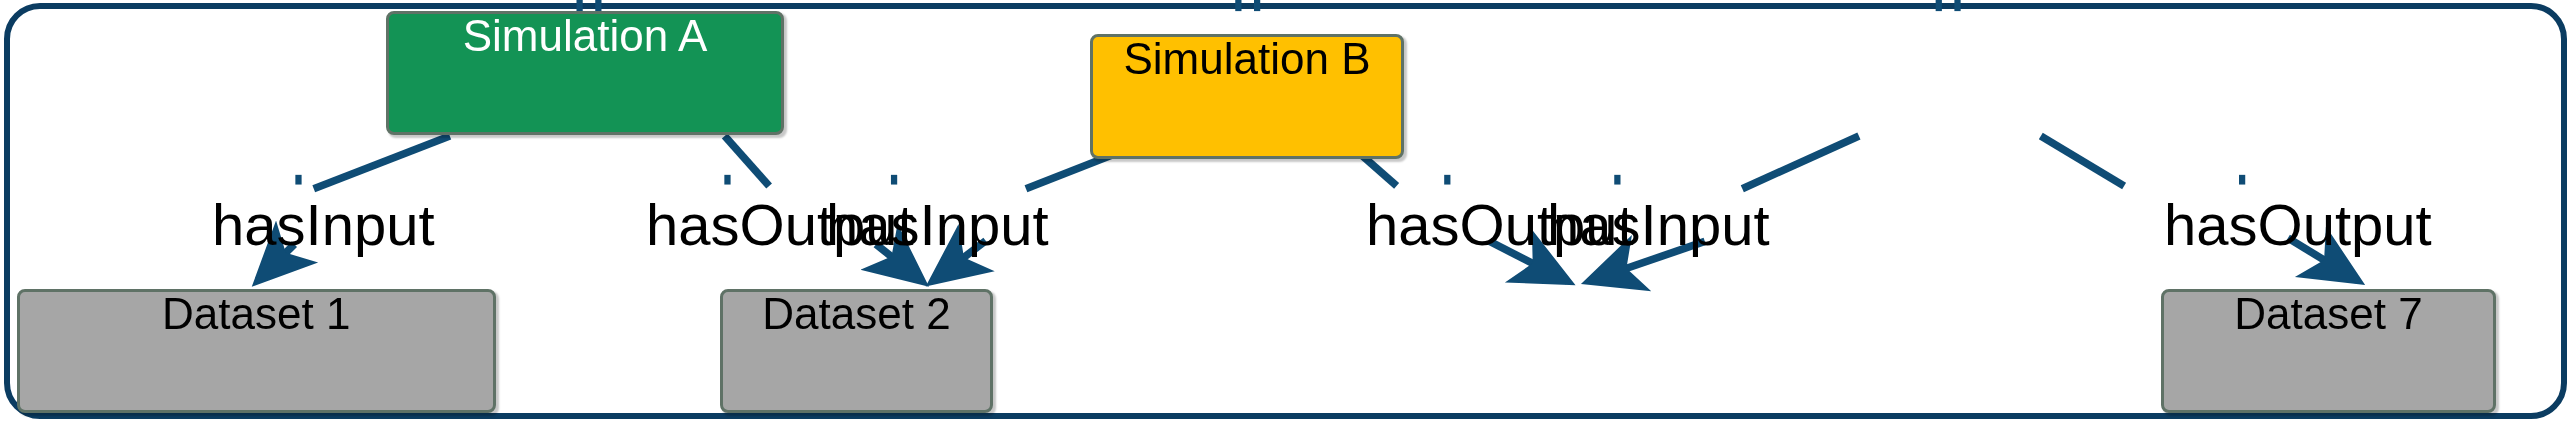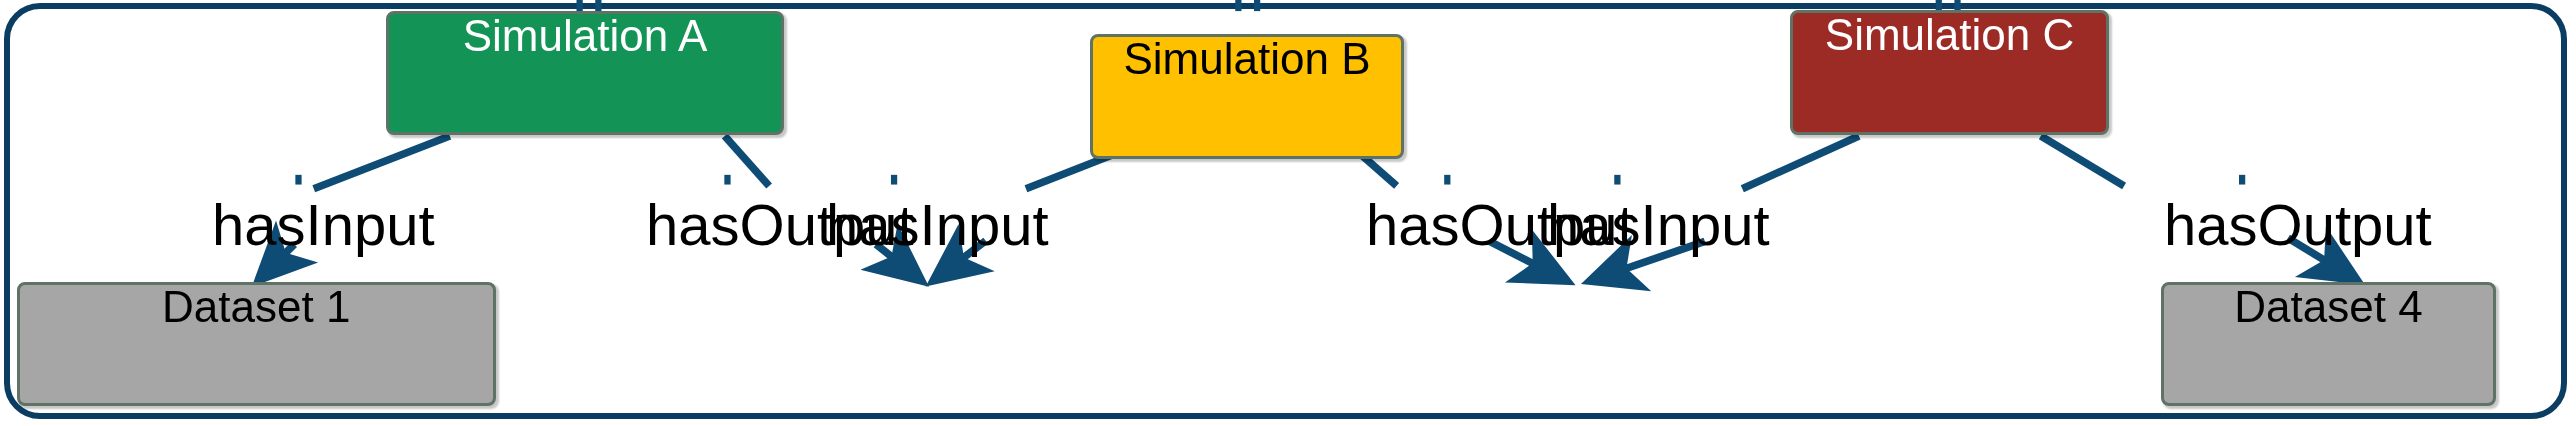--- a/index.html
+++ b/index.html
@@ -50,21 +50,21 @@
     letter-spacing: 0px;
     white-space: nowrap;
   }
   .sim { border-color: #5F7266; }
   .sim-a { background: #139355; }
   .sim-a .node-label { color: #ffffff; }
   .sim-b { background: #FFC000; }
   .sim-b .node-label { color: #000000; }
   .sim-c { background: #9C2B26; }
   .sim-c .node-label { color: #ffffff; }
-  .dataset { background: #A6A6A6; }
+  .dataset { background: #A6A6A6; margin-top: 7px; }
   .dataset .node-label { color: #000000; }
   .edge-label {
     position: absolute;
     font-size: 58px;
     line-height: 1;
     color: #000000;
     white-space: nowrap;
     background: transparent;
   }
 </style>
@@ -135,32 +135,32 @@
   </svg>
 
   <div class="node sim sim-a" style="left:386px; top:11px; width:398px; height:124px;">
     <span class="node-label">Simulation A</span>
   </div>
 
   <div class="node sim sim-b" style="left:1090px; top:9.7px; width:314px; height:125px;margin-top:24px;">
     <span class="node-label">Simulation B</span>
   </div>
 
-  <div class="node sim sim-c" style="left:1790px; top:9.7px; width:319px; height:125px;">
-    <span class="node-label">Simulation C</span>
-  </div>
 
   <div class="node dataset" style="left:16.7px; top:282px; width:479px; height:124px;">
     <span class="node-label">Dataset 1</span>
   </div>
 
+  <div class="node dataset" style="left:720px; top:282px; width:273px; height:124px;">
+    <span class="node-label">Dataset 2</span>
+  </div>
 
 
   <div class="node dataset" style="left:2161px; top:282px; width:335px; height:124px;">
-    <span class="node-label">Dataset 4</span>
+    <span class="node-label">Dataset 7</span>
   </div>
 
   <div class="edge-label" style="left:212px; top:196px;">hasInput</div>
 
   <div class="edge-label" style="left:646px; top:196px;">hasOutput</div>
 
   <div class="edge-label" style="left:826px; top:196px;">hasInput</div>
 
   <div class="edge-label" style="left:1366px; top:196px;">hasOutput</div>
 

